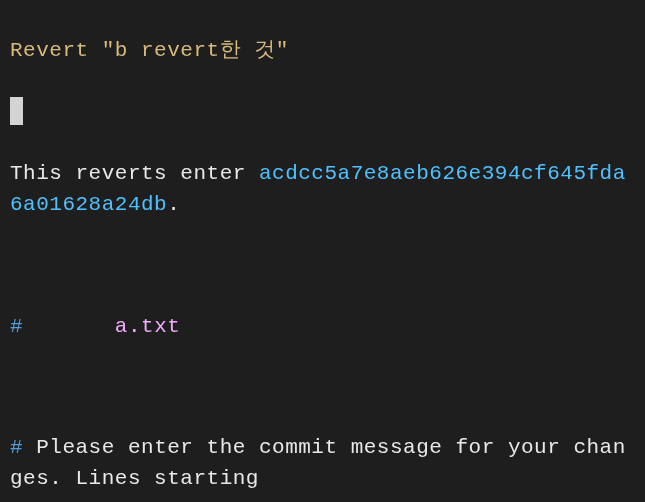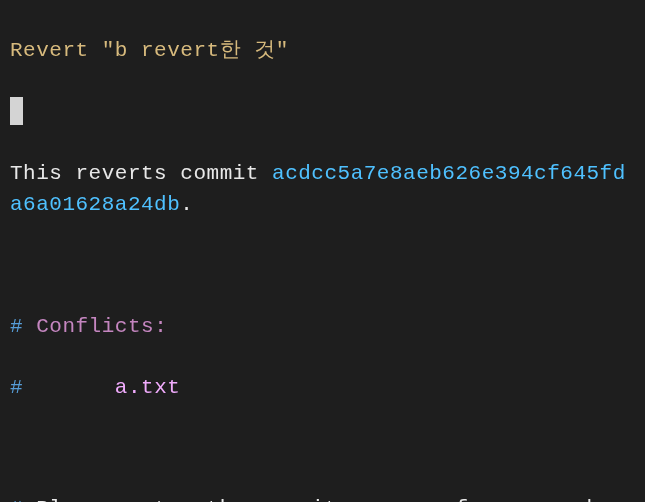--- a/index.html
+++ b/index.html
@@ -40,23 +40,22 @@
     .c-blue { color: #569cd6; }
     .c-red { color: #c586c0; }
     .c-orange { color: #f0abfc; }
   </style>
 </head>
 <body>
 
 <div class="editor">
 <div class="line"><span class="c-yellow">Revert "b revert한 것"</span></div>
 <div class="line"><span class="cursor"> </span></div>
-<div class="line"><span class="c-white">This reverts commit </span><span class="c-hash">acdcc5a7e8aeb626e394cf645fda6a01628a24db</span><span class="c-white">.</span></div>
+<div class="line"><span class="c-white">This reverts enter </span><span class="c-hash">acdcc5a7e8aeb626e394cf645fda6a01628a24db</span><span class="c-white">.</span></div>
 <div class="line">&nbsp;</div>
-<div class="line"><span class="c-blue">#</span><span class="c-red"> Conflicts:</span></div>
 <div class="line"><span class="c-blue">#</span><span class="c-orange">	</span><span class="c-orange">a.txt</span></div>
 <div class="line">&nbsp;</div>
 <div class="line"><span class="c-blue">#</span><span class="c-white"> Please enter the commit message for your changes. Lines starting</span></div>
 
 
 
 
 
 
 </div>

